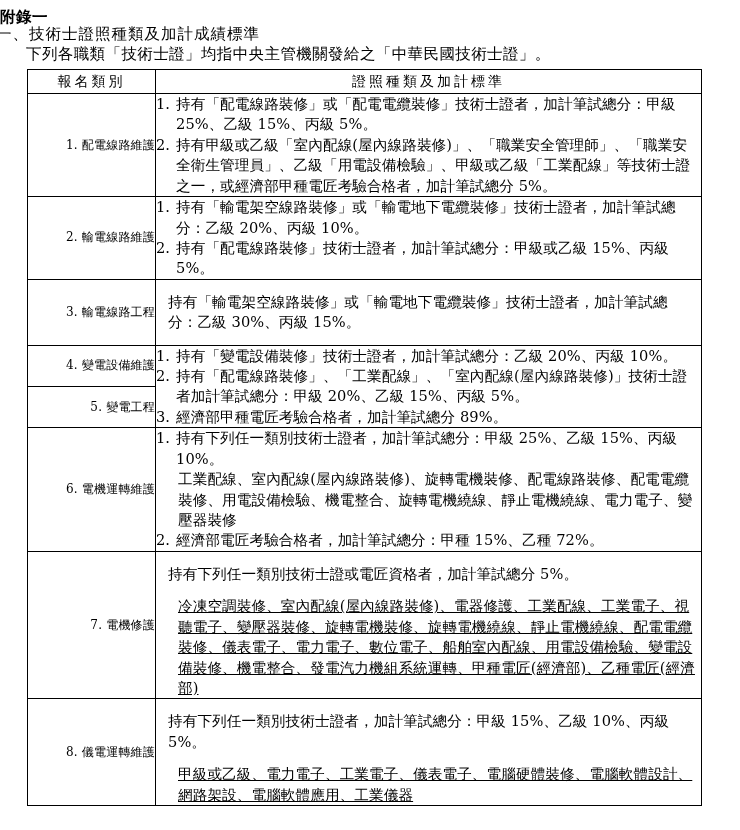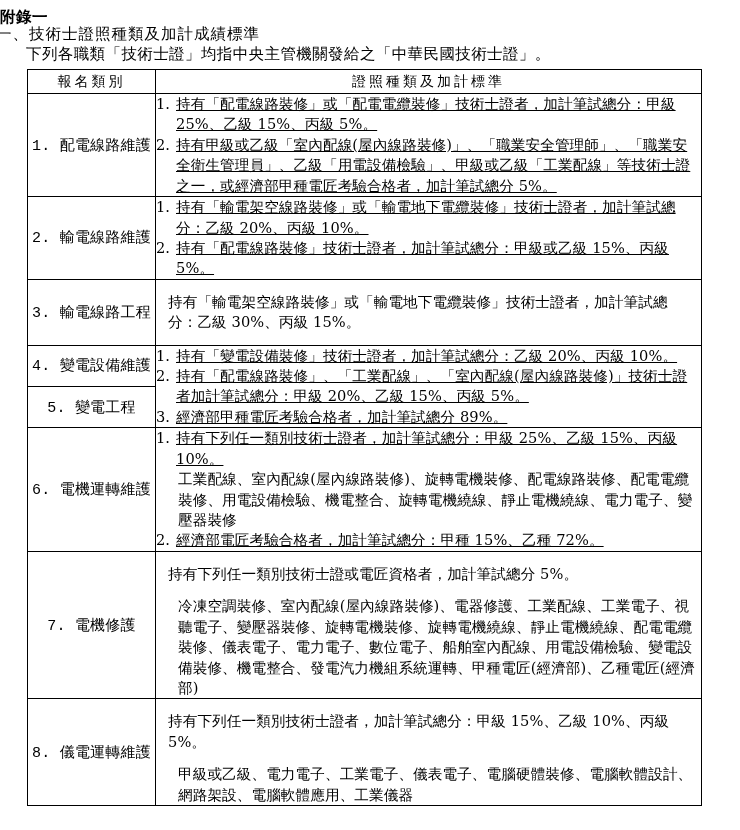--- a/index.html
+++ b/index.html
@@ -72,26 +72,25 @@
   .hdr-cell {
     text-align: center;
     font-size: 14px;
     font-weight: normal;
     letter-spacing: 3px;
     padding: 6px 0 7px 0;
     height: 24px;
   }
 
   .cat-cell {
-    text-align: center;
-    font-size: 15px;
+    text-align: right;
+    font-size: 12px;
     letter-spacing: 0.2px;
     padding: 0 0 0 6px;
     white-space: nowrap;
-    font-family: Liberation Mono, monospace;
   }
 
   .std-cell {
     padding: 3px 6px 4px 7px;
     font-size: 14.6px;
     line-height: 1.40;
     letter-spacing: 0.1px;
     text-align: left;
   }
 
@@ -103,29 +102,29 @@
   }
   .item-num {
     flex: 0 0 auto;
     width: 20px;
     text-align: left;
     letter-spacing: 0;
   }
   .item-body {
     flex: 1 1 auto;
     min-width: 0;
-    text-decoration: underline;
   }
   .plain-para {
     margin: 12px;
   }
   .sub-list {
     margin: 0;
     padding-left: 22px;
     text-indent: 0;
+    text-decoration: underline;
   }
   .indented {
     margin: 0;
     padding-left: 22px;
   }
 </style>
 </head>
 <body>
 
 <div class="page">

